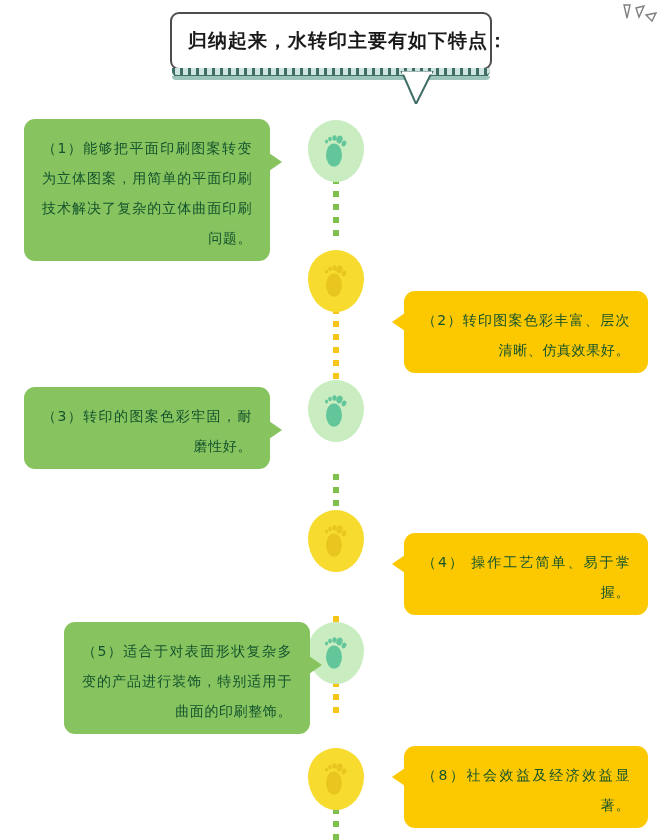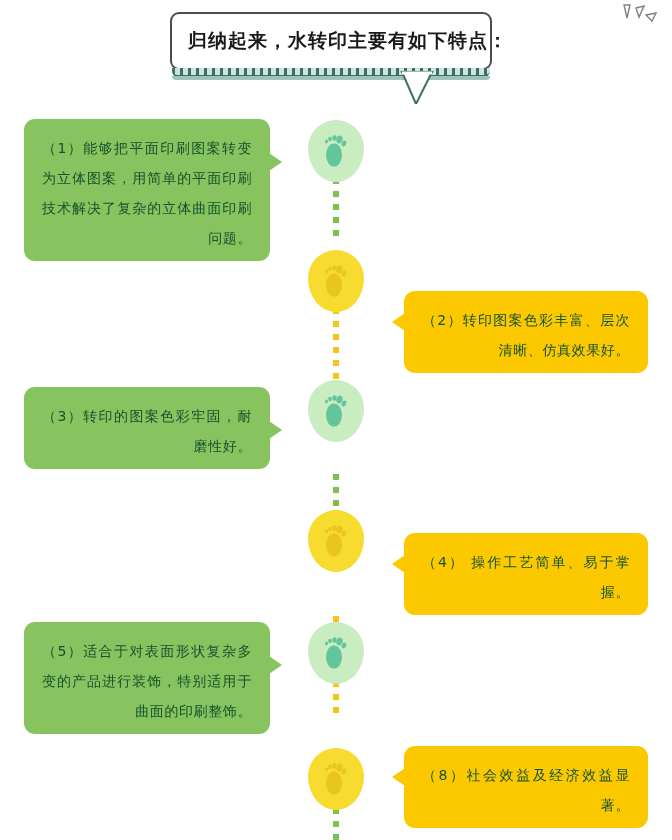--- a/index.html
+++ b/index.html
@@ -271,19 +271,19 @@
 </div>
 
 <div class="bubble bubble-green" style="top:387px; width:246px;">
   <p>（3）转印的图案色彩牢固，耐磨性好。</p>
 </div>
 
 <div class="bubble bubble-yellow" style="top:509px; width:244px;margin-top:24px;">
   <p>（4） 操作工艺简单、易于掌握。</p>
 </div>
 
-<div class="bubble bubble-green" style="top:622px; width:246px;">
+<div class="bubble bubble-green" style="top:622px; width:246px;margin-left:40px;">
   <p>（5）适合于对表面形状复杂多变的产品进行装饰，特别适用于曲面的印刷整饰。</p>
 </div>
 
 <div class="bubble bubble-yellow" style="top:746px; width:244px;">
   <p>（8）社会效益及经济效益显著。</p>
 </div>
 
 </body></html>

